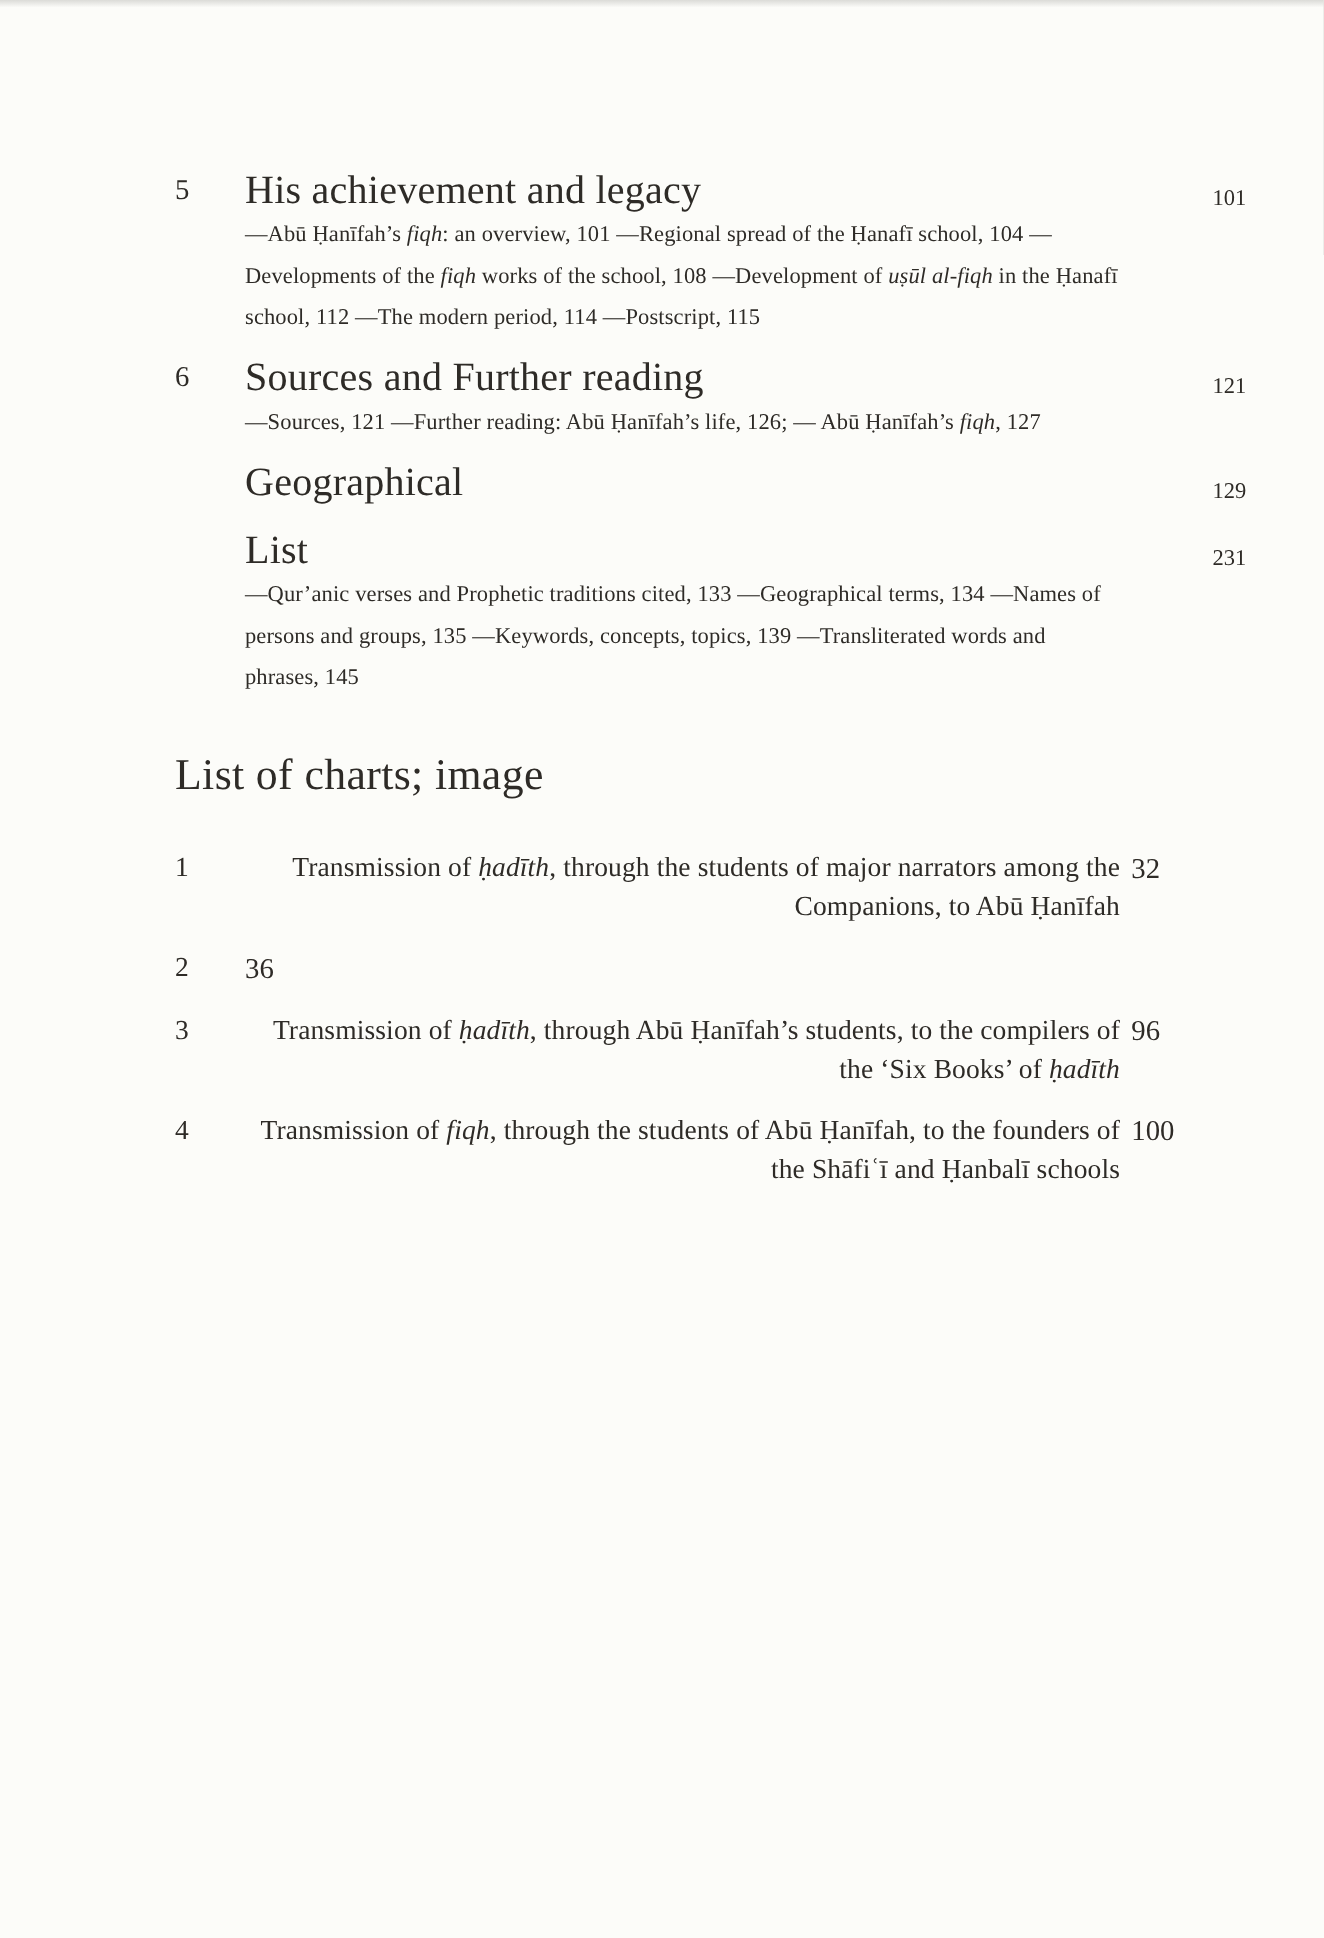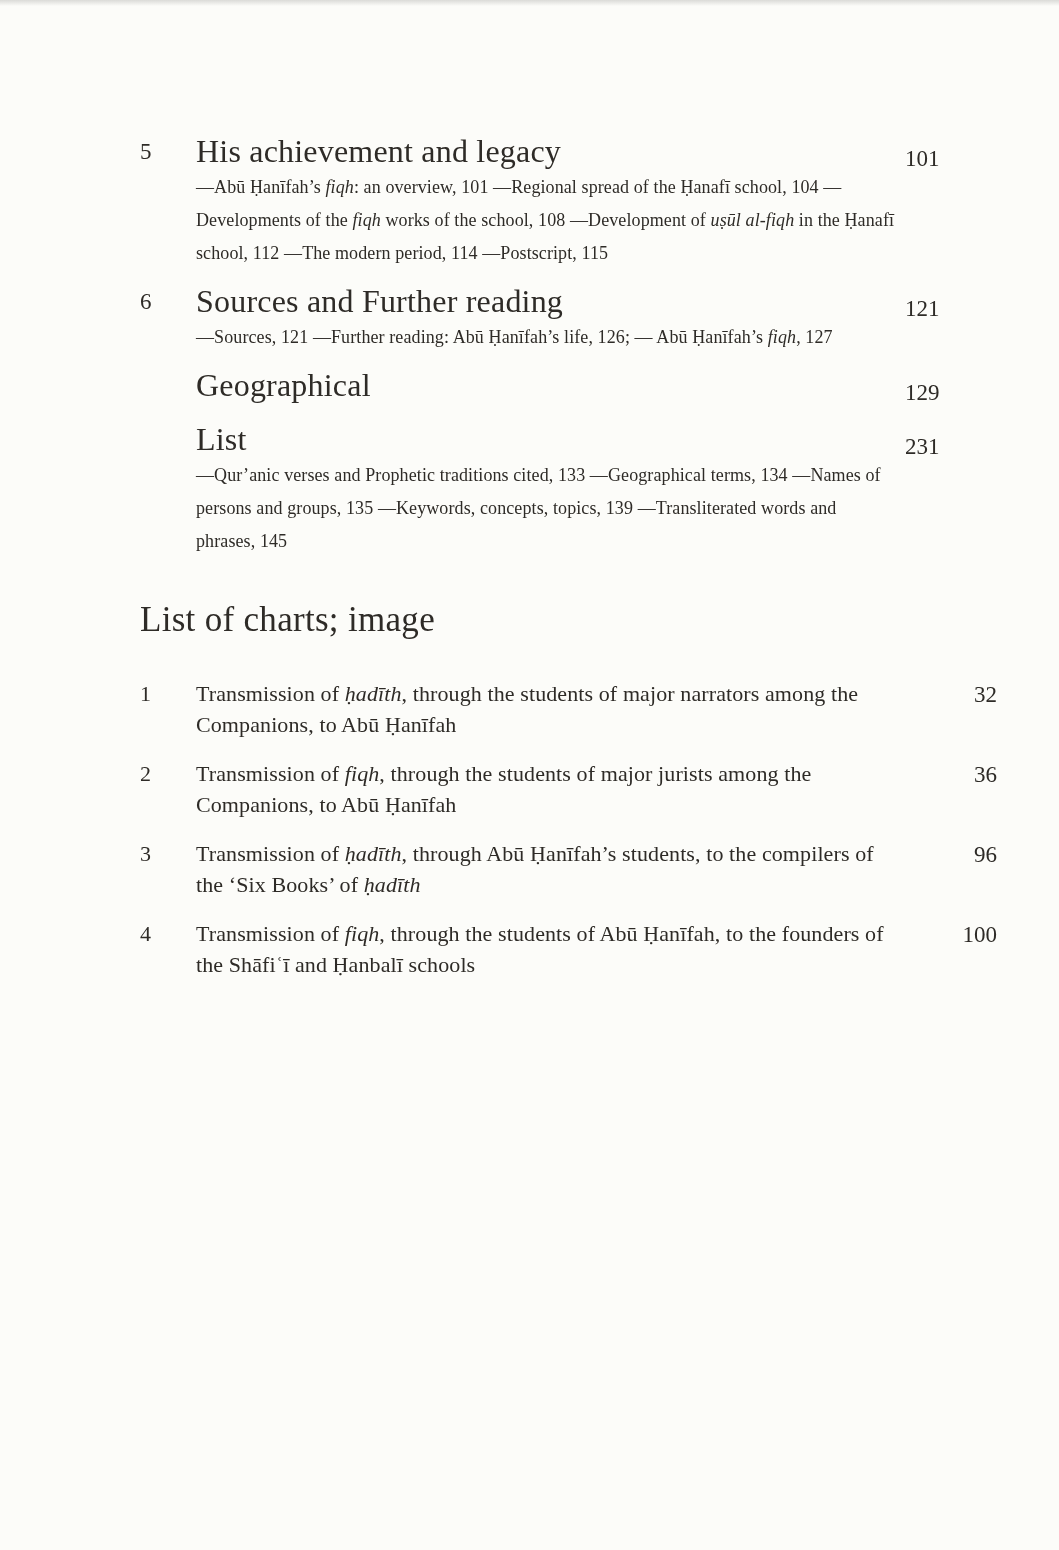--- a/index.html
+++ b/index.html
@@ -48,45 +48,46 @@
   }
   .toc-desc {
     font-size: 18px;
     line-height: 33px;
     margin-top: 4px;
     max-width: 700px;
     letter-spacing: 0.1px;
   }
   .toc-desc:empty { margin-top: 0; }
   .page-cell {
-    font-size: 23px;
+    font-size: 18px;
     line-height: 31px;
+    text-align: right;
     padding-top: 7px;
   }
   .charts-heading {
     font-size: 35px;
     line-height: 44px;
     text-align: left;
     margin: 40px 0 36px 0;
     letter-spacing: 0.3px;
   }
   .chart-num {
     font-size: 22px;
     line-height: 31px;
   }
   .chart-text {
     font-size: 22px;
     line-height: 31px;
     max-width: 700px;
     letter-spacing: 0.1px;
+    text-align: right;
   }
   .chart-page {
     font-size: 23px;
     line-height: 31px;
-    text-align: right;
     padding-top: 1px;
   }
   i { font-style: italic; }
 </style>
 </head>
 <body>
 
 <div class="page">
   <div class="scan-edge-top"></div>
   <div class="content">
@@ -130,21 +131,20 @@
     <div class="charts-heading">List of charts; image</div>
 
     <div class="chart-entry">
       <div class="num-cell chart-num">1</div>
       <div class="chart-text">Transmission of <i>ḥadīth</i>, through the students of major narrators among the Companions, to Abū Ḥanīfah</div>
       <div class="chart-page">32</div>
     </div>
 
     <div class="chart-entry">
       <div class="num-cell chart-num">2</div>
-      <div class="chart-text">Transmission of <i>fiqh</i>, through the students of major jurists among the Companions, to Abū Ḥanīfah</div>
       <div class="chart-page">36</div>
     </div>
 
     <div class="chart-entry">
       <div class="num-cell chart-num">3</div>
       <div class="chart-text">Transmission of <i>ḥadīth</i>, through Abū Ḥanīfah’s students, to the compilers of the ‘Six Books’ of <i>ḥadīth</i></div>
       <div class="chart-page">96</div>
     </div>
 
     <div class="chart-entry">

